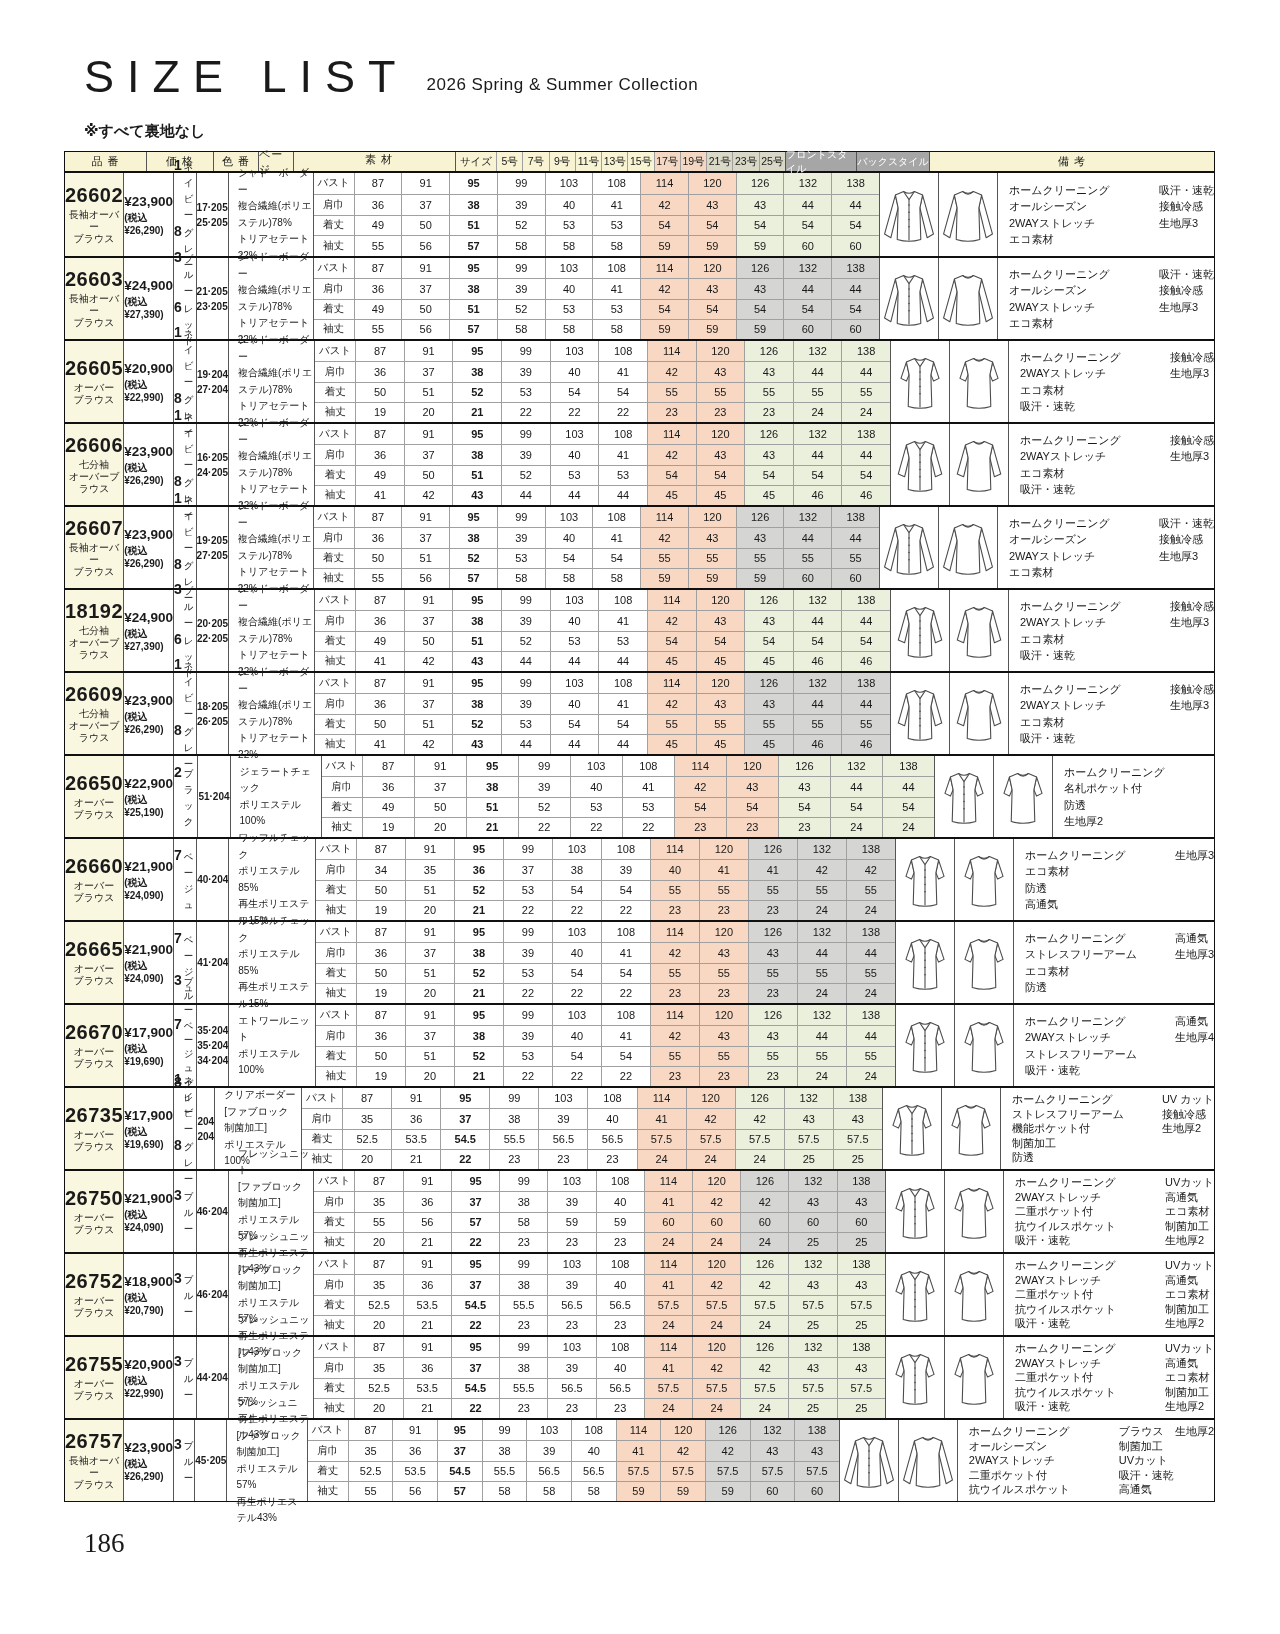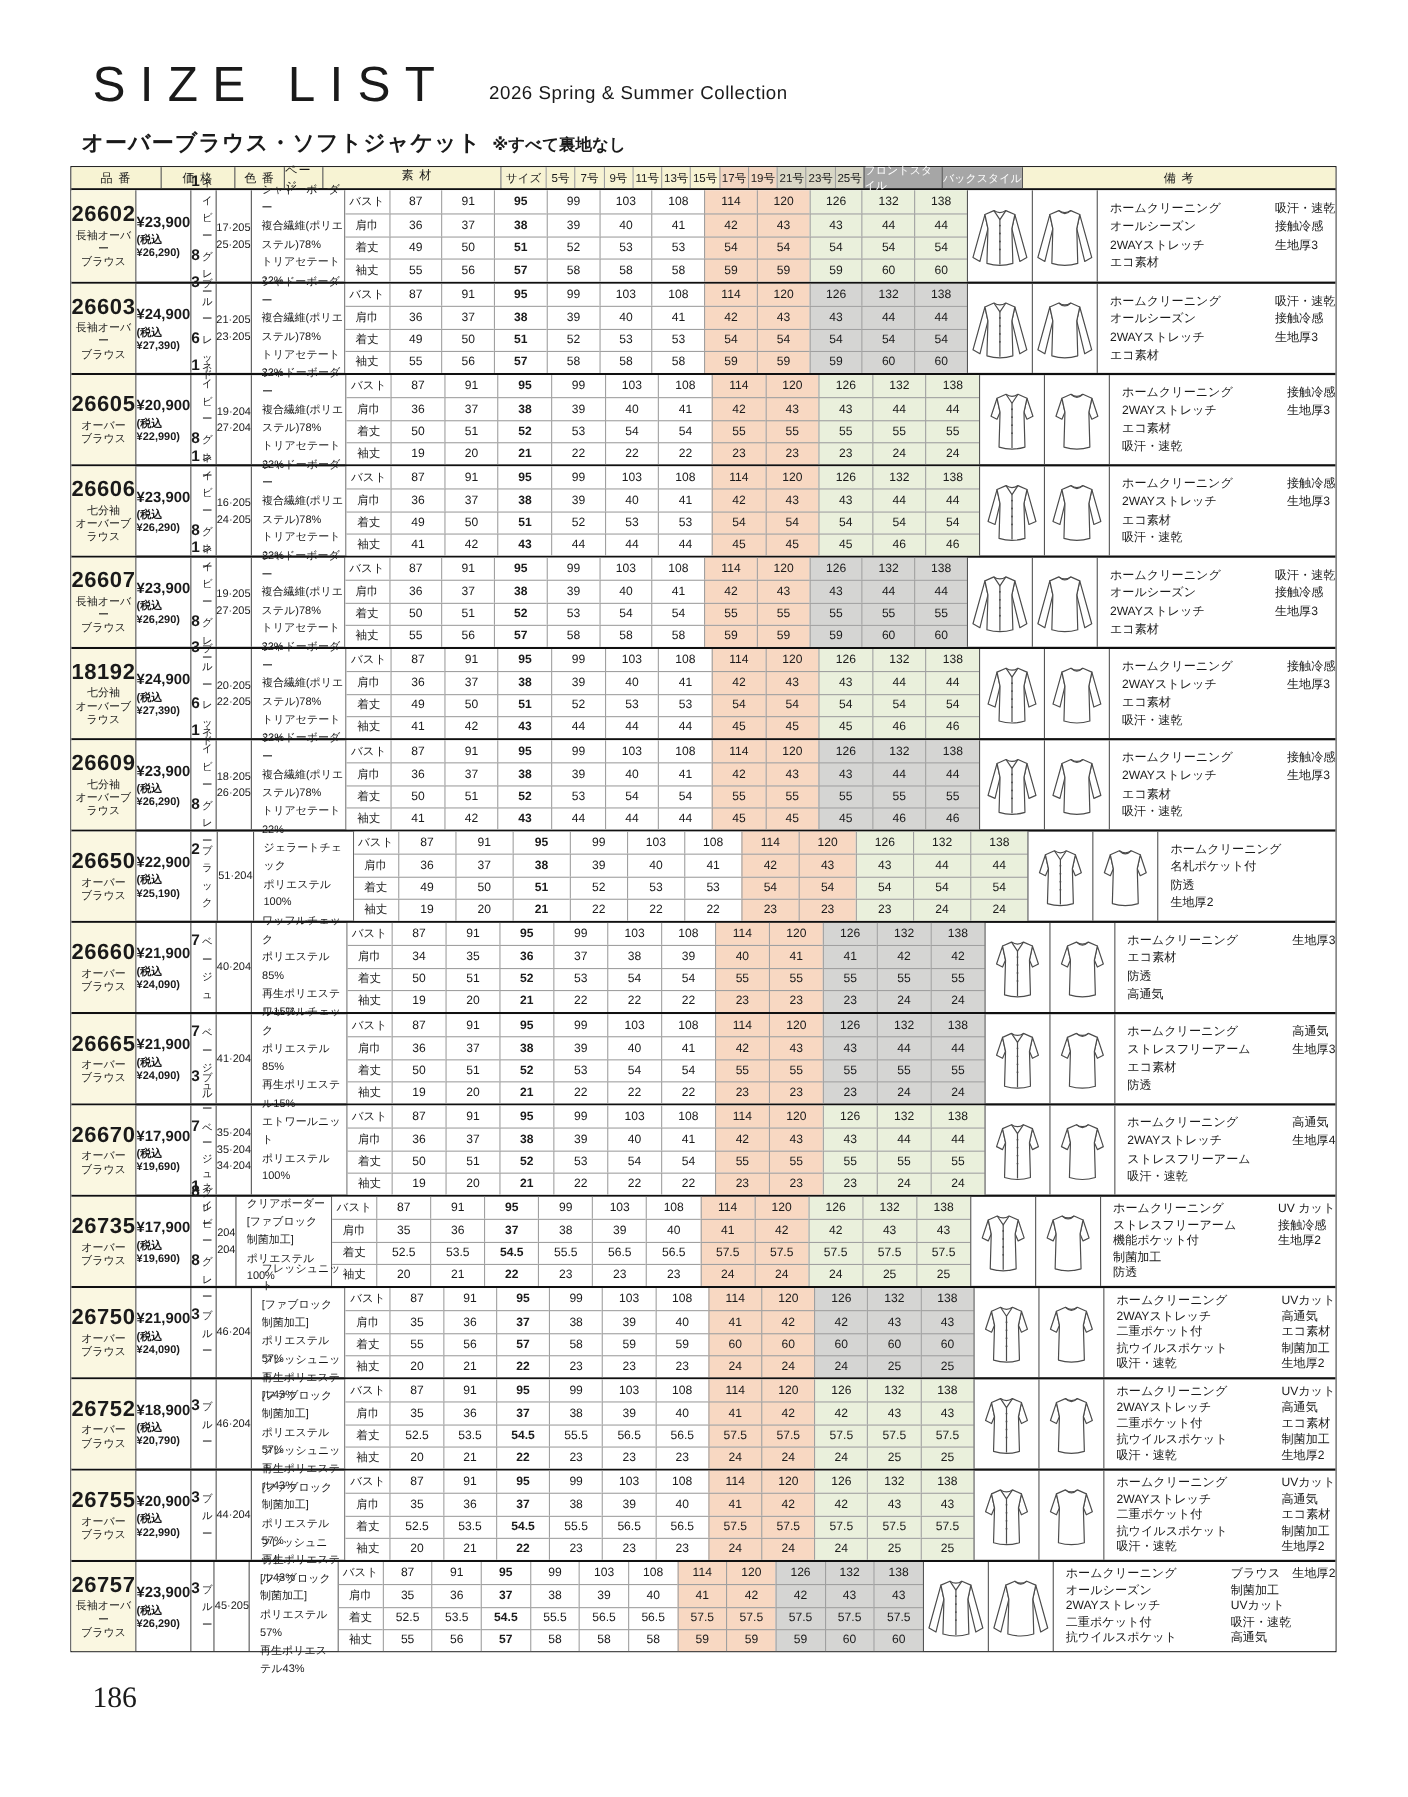--- a/index.html
+++ b/index.html
@@ -6,21 +6,21 @@
     --cream:#f7f3d3; --codebg:#faf7e1; --pink:#f8d8c2; --green:#eaf0dc; --gray:#d5d5d3;
     --hpink:#f3d7c3; --hgray:#d9d7c6; --hdgray:#a6a6a6; --line:#101010; --thin:#a0a0a0; --mid:#555;
     --ink:#1a1a1a;
   }
   *{margin:0;padding:0;box-sizing:border-box;}
   html,body{width:1280px;height:1634px;background:#fff;overflow:hidden;
     font-family:"Liberation Sans","DejaVu Sans",sans-serif;color:var(--ink);}
   .page{position:relative;width:1280px;height:1246px;padding-top:43px;}
   .masthead{display:flex;align-items:flex-end;margin-left:84px;height:56px;}
   .masthead h1{font-size:45px;font-weight:400;letter-spacing:13px;line-height:1;}
-  .masthead .coll{font-size:17px;font-weight:400;margin-left:36px;margin-bottom:4px;letter-spacing:.5px;}
+  .masthead .coll{font-size:17px;font-weight:400;margin-left:18px;margin-bottom:4px;letter-spacing:.5px;}
   .section-head{display:flex;align-items:flex-end;margin-left:74px;margin-top:14px;height:30px;}
   .section-head h2{font-size:20px;font-weight:700;letter-spacing:1px;}
   .section-head .note{font-size:15px;margin-left:10px;margin-bottom:2px;font-weight:700;}
   .sizetable{margin:8px 64px 0 64px;width:1151px;border:1.5px solid var(--line);}
   .thead{display:flex;height:21px;border-bottom:2.5px solid var(--line);}
   .thead>*:not(:first-child){border-left:1px solid var(--mid);}
   .hcell{display:flex;align-items:center;justify-content:center;background:var(--cream);
     font-size:11px;font-weight:400;letter-spacing:1px;}
   .hcell.gray-h{background:var(--hdgray);color:#fff;font-size:10px;letter-spacing:0;}
   .hsizes{display:grid;grid-template-columns:40px repeat(11,1fr);}
@@ -43,21 +43,21 @@
   .c-remarks{flex:1;display:flex;align-items:center;}
   .cell.c-code{background:var(--codebg);}
   .code-num{font-size:20px;font-weight:700;letter-spacing:.5px;}
   .code-cat{font-size:10px;line-height:12px;text-align:center;margin-top:2px;}
   .price-main{font-size:13.5px;font-weight:700;}
   .price-tax{font-size:10px;font-weight:700;margin-top:2px;}
   .color-entry{display:flex;align-items:baseline;line-height:16px;}
   .color-entry .cnum{font-size:14px;font-weight:700;margin-right:2px;}
   .color-entry .cname{font-size:9.5px;}
   .c-color.three .color-entry{line-height:14px;}
-  .page-line{font-size:10px;line-height:15px;text-align:center;}
+  .page-line{font-size:10px;line-height:15px;text-align:center;font-weight:bold;}
   .c-material{align-items:flex-start;padding-left:9px;}
   .mat-line{font-size:10px;line-height:16.5px;}
   .sizes-grid{display:grid;grid-template-columns:40px repeat(11,1fr);grid-template-rows:repeat(4,1fr);height:100%;width:100%;}
   .sg{display:flex;align-items:center;justify-content:center;font-size:11px;background:#fff;}
   .sg.bl{border-left:1px solid var(--thin);}
   .sg.bt{border-top:1px solid var(--thin);}
   .sg.b9{font-weight:700;}
   .sg.pk{background:var(--pink);}
   .sg.gn{background:var(--green);}
   .sg.gy{background:var(--gray);}
@@ -72,21 +72,20 @@
 </style>
 </head>
 <body>
 
 <div class="page">
   <div class="masthead">
     <h1>SIZE LIST</h1>
     <span class="coll">2026 Spring &amp; Summer Collection</span>
   </div>
   <div class="section-head">
-    <h2>オーバーブラウス・ソフトジャケット</h2>
     <span class="note">※すべて裏地なし</span>
   </div>
   <div class="sizetable">
     <div class="thead" id="thead">
         <div class="hcell c-code">品 番</div>
         <div class="hcell c-price">価 格</div>
         <div class="hcell c-color">色 番</div>
         <div class="hcell c-page">ページ</div>
         <div class="hcell c-material">素 材</div>
         <div class="c-sizes hsizes">

